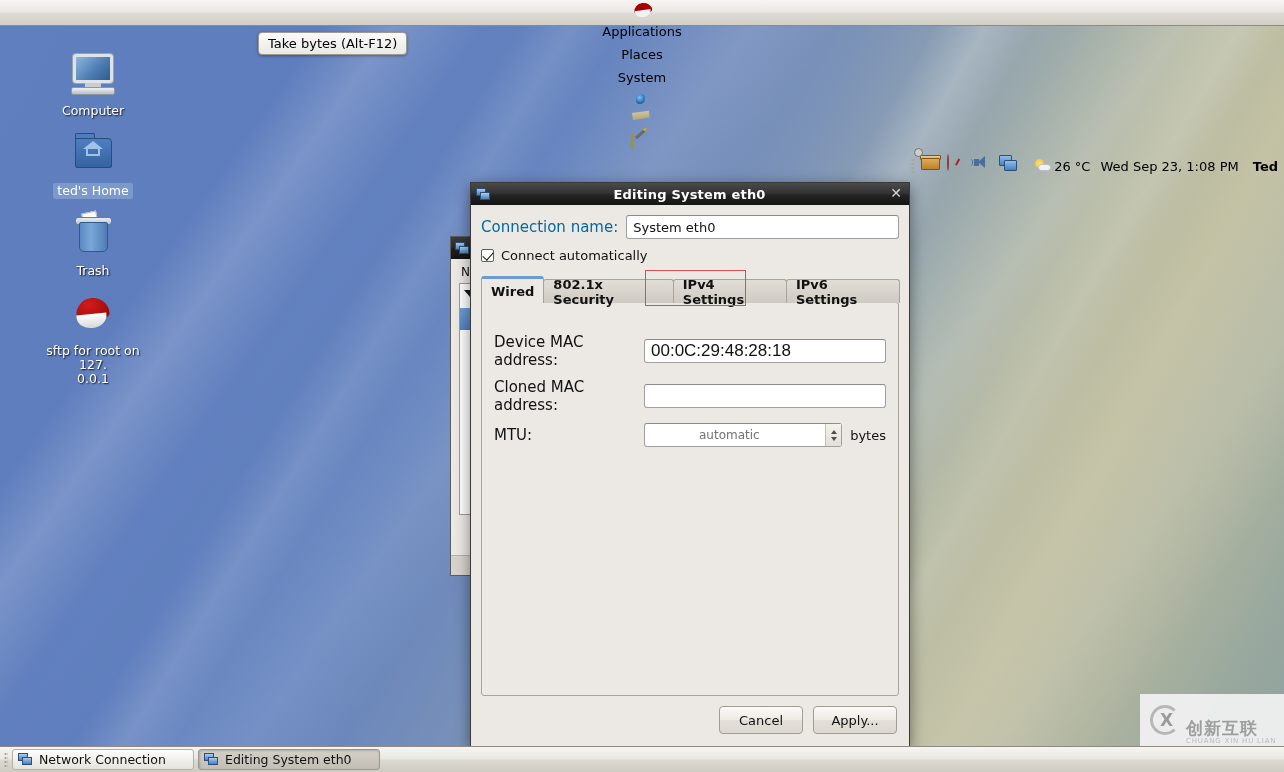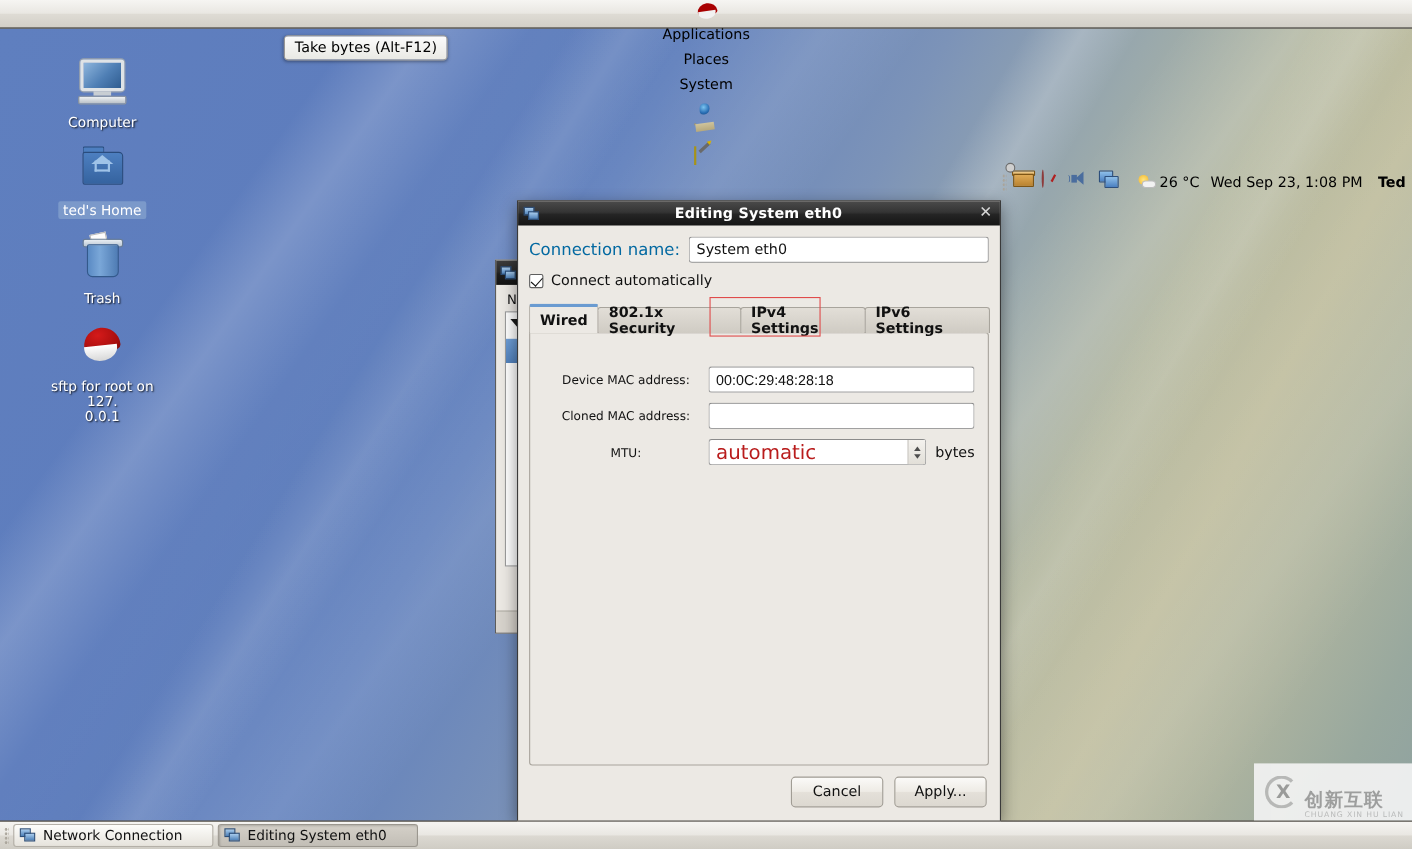--- a/index.html
+++ b/index.html
@@ -380,32 +380,32 @@
   .tabpanel {
     flex: 1;
     background: #ece9e4;
     border: 1px solid #a8a49c;
     border-radius: 0 3px 3px 3px;
     margin-top: -1px;
     padding: 30px 12px 12px 12px;
   }
 
   .frow { display:flex; align-items:center; margin-bottom: 9px; }
-  .frow .flbl { font-size: 11px; color:#111; width: 150px; flex:none;text-align:center; }
+  .frow .flbl { font-size: 15px; color:#111; width: 150px; flex:none; }
   .fin {
     height: 24px; background:#fff; border:1px solid #a0a0a0; border-top-color:#8b8b8b;
-    border-radius:3px; padding: 0 6px; font-size:13px; color:#111; line-height:22px;
+    border-radius:3px; padding: 0 6px; font-size:17px; color:#111; line-height:22px;
     width: 248px;
   }
   .spin {
     height: 24px; width: 200px; background:#fff;
     border:1px solid #a0a0a0; border-top-color:#8b8b8b; border-radius:3px;
     display:flex; align-items:center;
   }
-  .spin .sval { flex:1; padding: 0 6px; font-size:18px; color:#b91c1c; }
+  .spin .sval { flex:1; padding: 0 6px; font-size:12px; color:#737373;margin-left:48px; }
   .spin .sbtns {
     width: 16px; height: 22px; border-left:1px solid #c3c0b9;
     background: linear-gradient(to bottom,#f4f2ee,#e2dfd8);
     display:flex; flex-direction:column; align-items:center; justify-content:center; gap:3px;
   }
   .spin .ar { width:0;height:0; border-left:3.5px solid transparent; border-right:3.5px solid transparent; }
   .spin .ar.up { border-bottom:4px solid #4d4d4d; }
   .spin .ar.dn { border-top:4px solid #4d4d4d; }
   .unit { font-size:13px; color:#111; margin-left:8px; }
 

